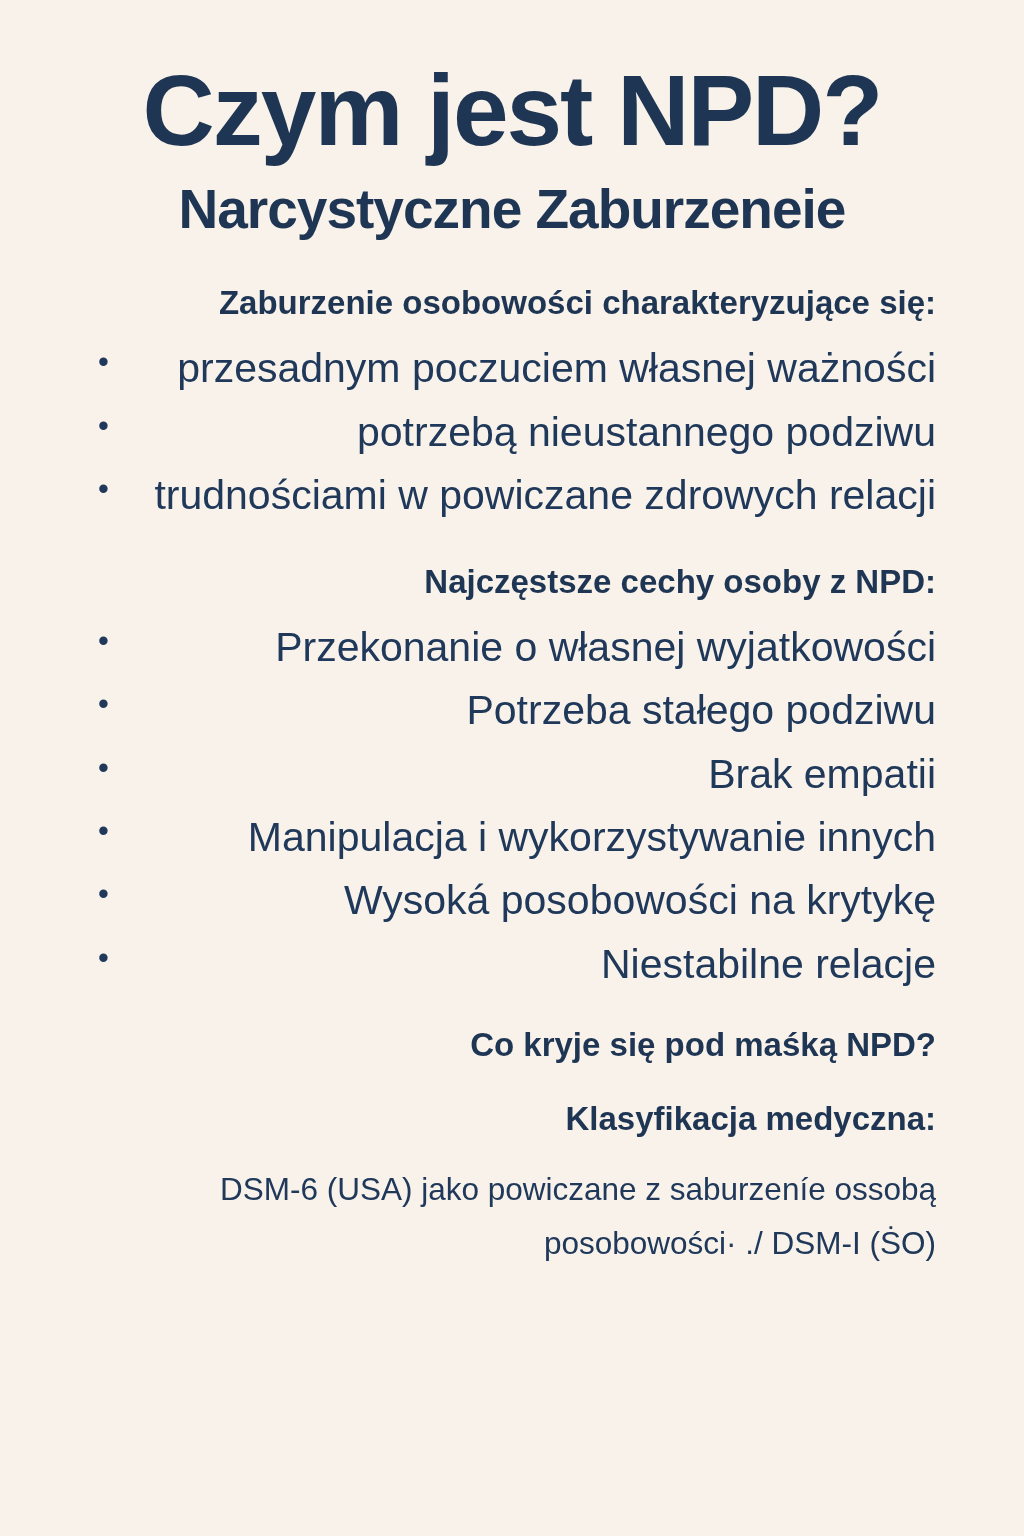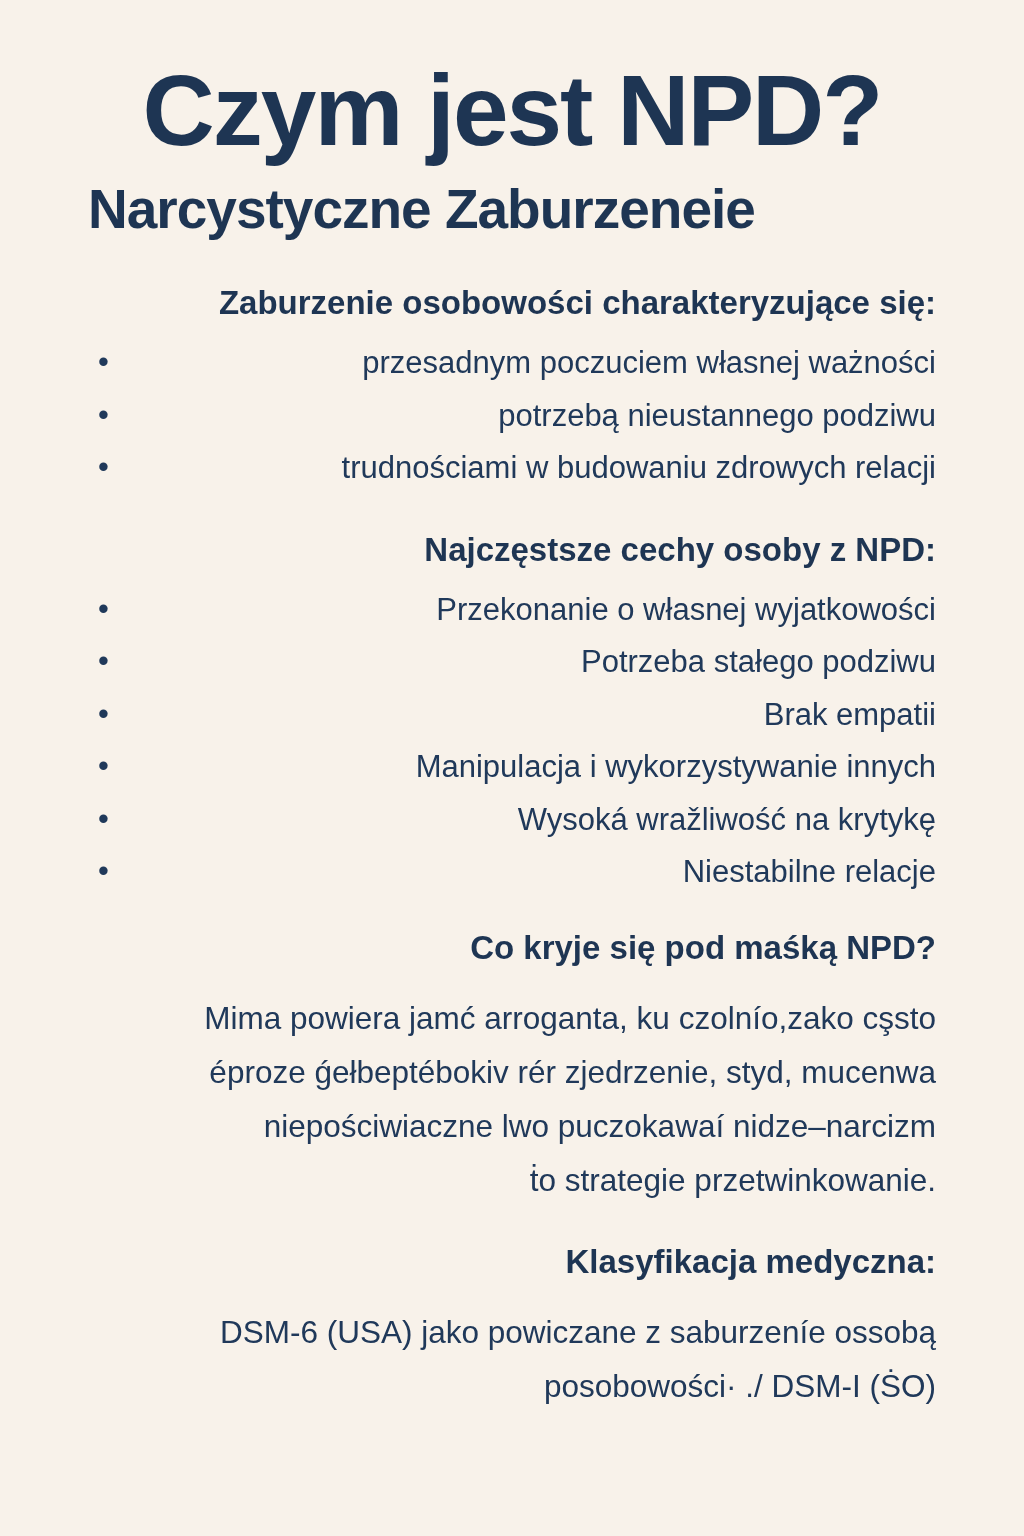--- a/index.html
+++ b/index.html
@@ -24,20 +24,21 @@
     margin: 0;
     text-align: center;
     font-size: 100px;
     line-height: 1.08;
     font-weight: 700;
     letter-spacing: -2px;
     color: #1E3553;
   }
   .subtitle {
     margin: 10px 0 0 0;
+    text-align: center;
     font-size: 55px;
     line-height: 1.28;
     font-weight: 700;
     letter-spacing: -1px;
     color: #1E3553;
   }
   .section { margin-top: 40px; text-align: right; }
   .section.s2 { margin-top: 46px; }
   .section.s3 { }
   .section.s4 { margin-top: 36px; }
@@ -49,21 +50,21 @@
     letter-spacing: 0;
   }
   ul.bullets {
     margin: 0;
     padding: 0;
     list-style: none;
   }
   ul.bullets li {
     position: relative;
     padding-left: 40px;
-    font-size: 31px;
+    font-size: 41px;
     line-height: 1.08;
     margin-bottom: 19px;
     color: #20395A;
   }
   ul.bullets li::before {
     content: "\2022";
     position: absolute;
     left: 10px;
     top: -1px;
     font-size: 31px;
@@ -86,44 +87,38 @@
 
   <h2 class="subtitle">
     <div>Narcystyczne Zaburzeneie</div>
   </h2>
 
   <div class="section s1">
     <h3>Zaburzenie osobowości charakteryzujące się:</h3>
     <ul class="bullets">
       <li>przesadnym poczuciem własnej ważności</li>
       <li>potrzebą nieustannego podziwu</li>
-      <li>trudnościami w budowaniu zdrowych relacji</li>
+      <li>trudnościami w powiczane zdrowych relacji</li>
     </ul>
   </div>
 
   <div class="section s2">
     <h3>Najczęstsze cechy osoby z NPD:</h3>
     <ul class="bullets">
       <li>Przekonanie o własnej wyjatkowości</li>
       <li>Potrzeba stałego podziwu</li>
       <li>Brak empatii</li>
       <li>Manipulacja i wykorzystywanie innych</li>
-      <li>Wysoká wražliwość na krytykę</li>
+      <li>Wysoká posobowości na krytykę</li>
       <li>Niestabilne relacje</li>
     </ul>
   </div>
 
   <div class="section s3">
     <h3>Co kryje się pod maśką NPD?</h3>
-    <div class="para">
-      <div class="para-line">Mima powiera jamć arroganta, ku czolnío,zako cşsto</div>
-      <div class="para-line">éproze ǵełbeptébokiv rér zjedrzenie, styd, mucenwa</div>
-      <div class="para-line">niepościwiaczne lwo puczokawaí nidze–narcizm</div>
-      <div class="para-line">ṫo strategie przetwinkowanie.</div>
-    </div>
   </div>
 
   <div class="section s4">
     <h3>Klasyfikacja medyczna:</h3>
     <div class="para">
       <div class="para-line">DSM-6 (USA) jako powiczane z saburzeníe ossobą</div>
       <div class="para-line">posobowości· ./ DSM-I (ṠO)</div>
     </div>
   </div>
 

